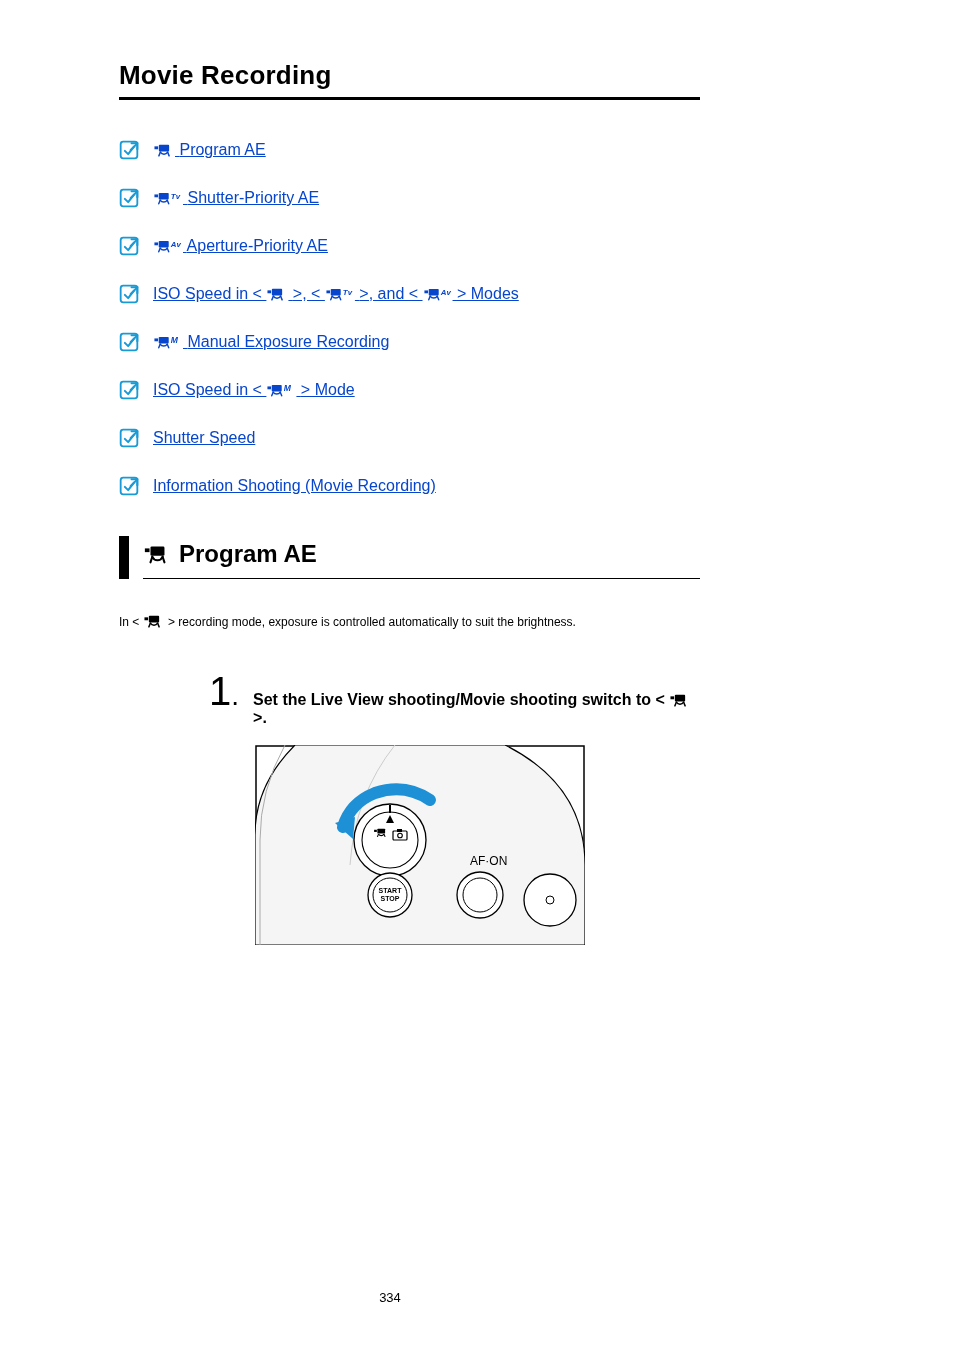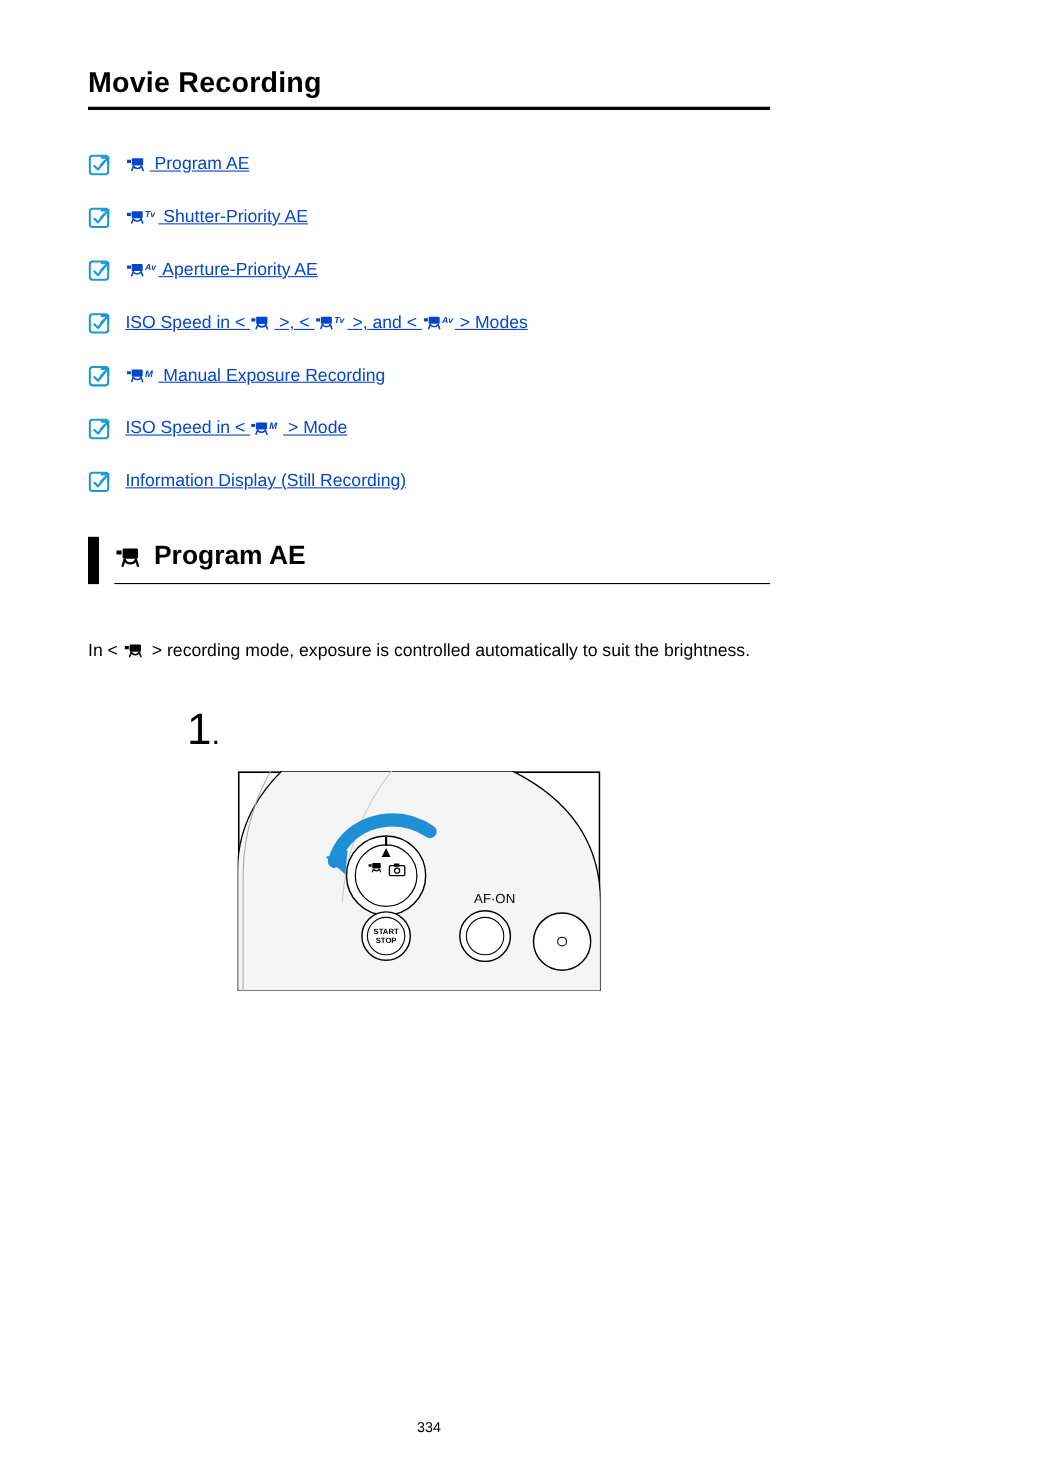--- a/index.html
+++ b/index.html
@@ -6,21 +6,21 @@
     margin: 0;
     padding: 0;
     font-family: Arial, Helvetica, sans-serif;
     background: #fff;
     color: #000;
   }
   .page {
     width: 780px;
     min-height: 1345px;
     box-sizing: border-box;
-    padding: 60px 80px 40px 80px;
+    padding: 60px 80px 40px 119px;
     position: relative;
   }
   h1.page-title {
     font-size: 26px;
     font-weight: bold;
     margin: 0 0 6px 0;
     letter-spacing: 0.2px;
   }
   .hr-thick {
     border: none;
@@ -78,22 +78,22 @@
     display: flex;
     align-items: center;
     gap: 8px;
     padding: 4px 0 8px 0;
   }
   .section-underline {
     border-bottom: 1.5px solid #000;
     margin-top: 2px;
   }
   .intro-text {
-    margin-top: 50px;
-    font-size: 16px;
+    margin-top: 34px;
+    font-size: 12px;
     line-height: 1.4;
   }
   .step-block {
     margin-top: 40px;
     padding-left: 90px;
   }
   .step-row {
     display: flex;
     align-items: baseline;
     gap: 14px;
@@ -294,32 +294,43 @@
               <path d="M10 13 A6 6 0 0 0 20 13" fill="none" stroke="#0645cc" stroke-width="2" stroke-linecap="round"></path>
               <line x1="10" y1="13" x2="8" y2="18" stroke="#0645cc" stroke-width="2" stroke-linecap="round"></line>
               <line x1="20" y1="13" x2="22" y2="18" stroke="#0645cc" stroke-width="2" stroke-linecap="round"></line>
               <text x="25" y="12" font-family="Arial" font-size="12" font-weight="bold" fill="#0645cc">M</text>
             </svg>
         </span>
         <span> &gt; Mode</span>
       </span>
     </div>
 
-
-
-    <div class="toc-entry">
-      <span class="toc-icon">
-        <svg class="toc-svg" viewBox="0 0 24 24">
-            <rect x="2" y="2" width="20" height="20" rx="3" fill="none" stroke="#199ad6" stroke-width="2.2"></rect>
-            <path d="M7 13 L11 17 L18 8" fill="none" stroke="#199ad6" stroke-width="2.4" stroke-linecap="round" stroke-linejoin="round"></path>
-            <path d="M15 4 L22 4 L22 11" fill="none" stroke="#199ad6" stroke-width="2.4" stroke-linecap="round"></path>
-            <line x1="22" y1="4" x2="14" y2="12" stroke="#199ad6" stroke-width="2.4" stroke-linecap="round"></line>
-          </svg>
-      </span>
-      <span class="link-text">Information Display (Still Recording)</span>
+    <div class="toc-entry">
+      <span class="toc-icon">
+        <svg class="toc-svg" viewBox="0 0 24 24">
+            <rect x="2" y="2" width="20" height="20" rx="3" fill="none" stroke="#199ad6" stroke-width="2.2"></rect>
+            <path d="M7 13 L11 17 L18 8" fill="none" stroke="#199ad6" stroke-width="2.4" stroke-linecap="round" stroke-linejoin="round"></path>
+            <path d="M15 4 L22 4 L22 11" fill="none" stroke="#199ad6" stroke-width="2.4" stroke-linecap="round"></path>
+            <line x1="22" y1="4" x2="14" y2="12" stroke="#199ad6" stroke-width="2.4" stroke-linecap="round"></line>
+          </svg>
+      </span>
+      <span class="link-text">Shutter Speed</span>
+    </div>
+
+
+    <div class="toc-entry">
+      <span class="toc-icon">
+        <svg class="toc-svg" viewBox="0 0 24 24">
+            <rect x="2" y="2" width="20" height="20" rx="3" fill="none" stroke="#199ad6" stroke-width="2.2"></rect>
+            <path d="M7 13 L11 17 L18 8" fill="none" stroke="#199ad6" stroke-width="2.4" stroke-linecap="round" stroke-linejoin="round"></path>
+            <path d="M15 4 L22 4 L22 11" fill="none" stroke="#199ad6" stroke-width="2.4" stroke-linecap="round"></path>
+            <line x1="22" y1="4" x2="14" y2="12" stroke="#199ad6" stroke-width="2.4" stroke-linecap="round"></line>
+          </svg>
+      </span>
+      <span class="link-text">Information Shooting (Movie Recording)</span>
     </div>
 
   </div>
 
   <div class="section-block">
     <div class="section-bar"></div>
     <div class="section-body">
       <div class="section-title">
         <span class="inline-mode-icon">
           <svg class="mode-icon-svg" width="28" height="22" viewBox="0 0 30 22">
@@ -348,20 +359,33 @@
         </svg>
     </span>
     <span> &gt; recording mode, exposure is controlled automatically to suit the brightness.</span>
   </p>
 
   <div class="step-block">
     <div class="step-row">
       <span class="step-num">
         <span>1</span><span class="step-dot">.</span>
       </span>
+      <span class="step-instr">
+        <span>Set the Live View shooting/Movie shooting switch to &lt; </span>
+        <span class="inline-mode-icon">
+          <svg class="mode-icon-svg" width="22" height="16" viewBox="0 0 30 20">
+              <polygon points="2,5 7,5 7,9 2,9" fill="#000"></polygon>
+              <rect x="8" y="3" width="14" height="9" rx="1.2" fill="#000"></rect>
+              <path d="M10 13 A6 6 0 0 0 20 13" fill="none" stroke="#000" stroke-width="2" stroke-linecap="round"></path>
+              <line x1="10" y1="13" x2="8" y2="18" stroke="#000" stroke-width="2" stroke-linecap="round"></line>
+              <line x1="20" y1="13" x2="22" y2="18" stroke="#000" stroke-width="2" stroke-linecap="round"></line>
+            </svg>
+        </span>
+        <span> &gt;.</span>
+      </span>
     </div>
 
     <div class="figure">
       <svg width="330" height="200" viewBox="0 0 330 200">
 
         <rect x="1" y="1" width="328" height="198" fill="#fff" stroke="#000" stroke-width="1.5"></rect>
 
         <path d="M 40 0 L 250 0 Q 330 40 330 120 L 330 200 L 0 200 L 0 90 Q 0 40 40 0 Z" fill="#f5f5f5" stroke="#000" stroke-width="1.2"></path>
         <path d="M 30 0 Q 5 45 5 95 L 5 200" fill="none" stroke="#aaa" stroke-width="1"></path>
 

